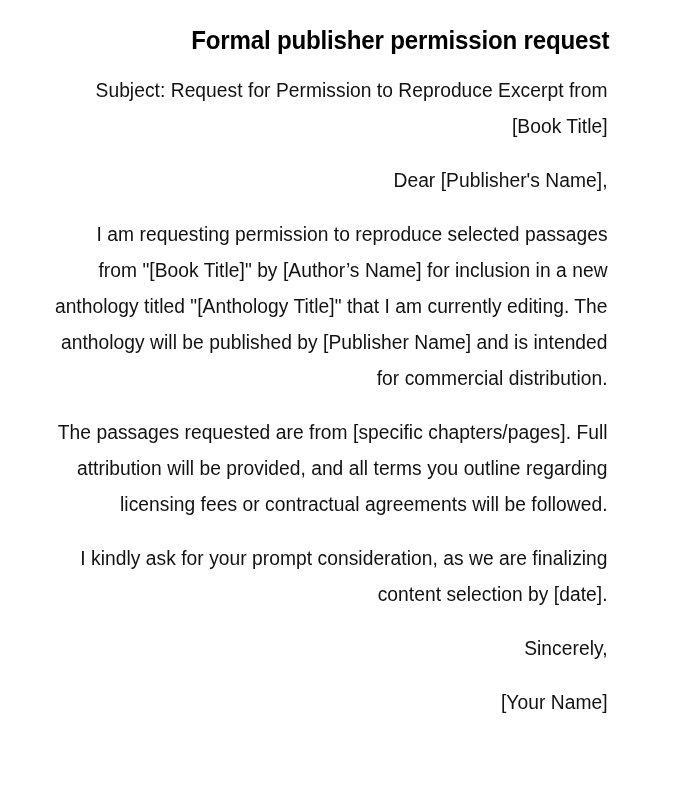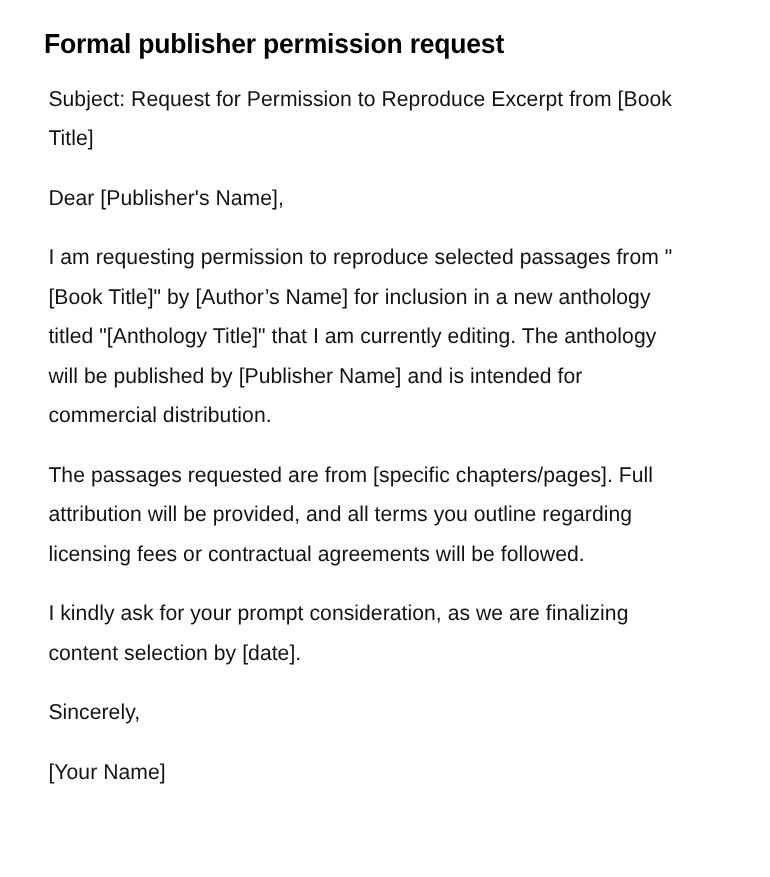--- a/index.html
+++ b/index.html
@@ -14,34 +14,35 @@
     font-family: "Liberation Sans", "DejaVu Sans", sans-serif;
     color: #111111;
     -webkit-font-smoothing: antialiased;
   }
   .page {
     box-sizing: border-box;
     width: 700px;
     min-height: 797px;
     background: #ffffff;
     padding: 24px 70px 20px 40px;
+    text-align: right;
   }
   .doc-title {
     margin: 0 0 16px 0;
     font-size: 25px;
     line-height: 32px;
     font-weight: 700;
     letter-spacing: -0.2px;
     color: #000000;
     transform: scaleX(0.965);
     transform-origin: left center;
     white-space: nowrap;
   }
   .doc-body {
-    margin: 4px;
+    margin: 14px;
   }
   .doc-para {
     margin: 0 0 18px 0;
     font-size: 19.5px;
     line-height: 36px;
     font-weight: 400;
     color: #121212;
     letter-spacing: 0.05px;
     transform: scaleX(0.985);
     transform-origin: left center;

